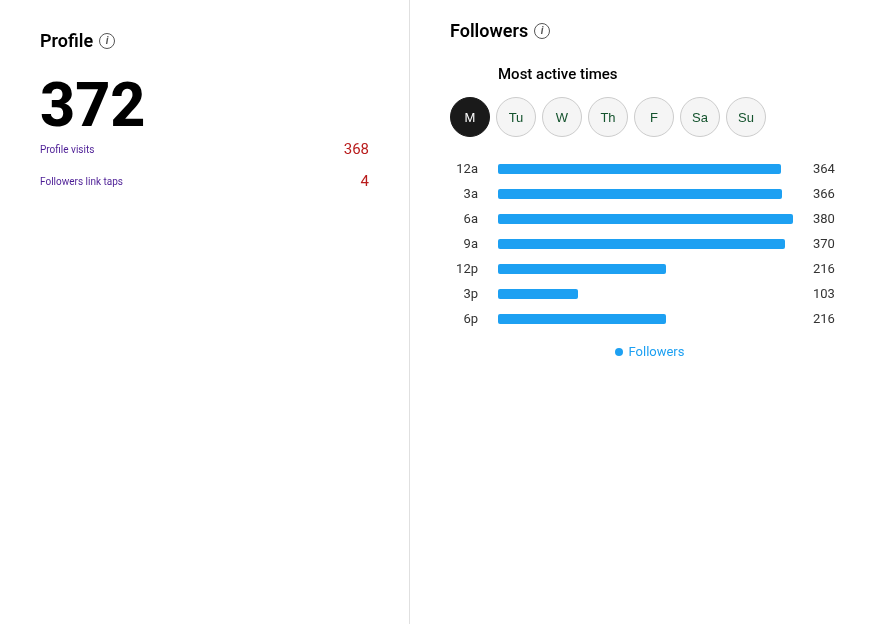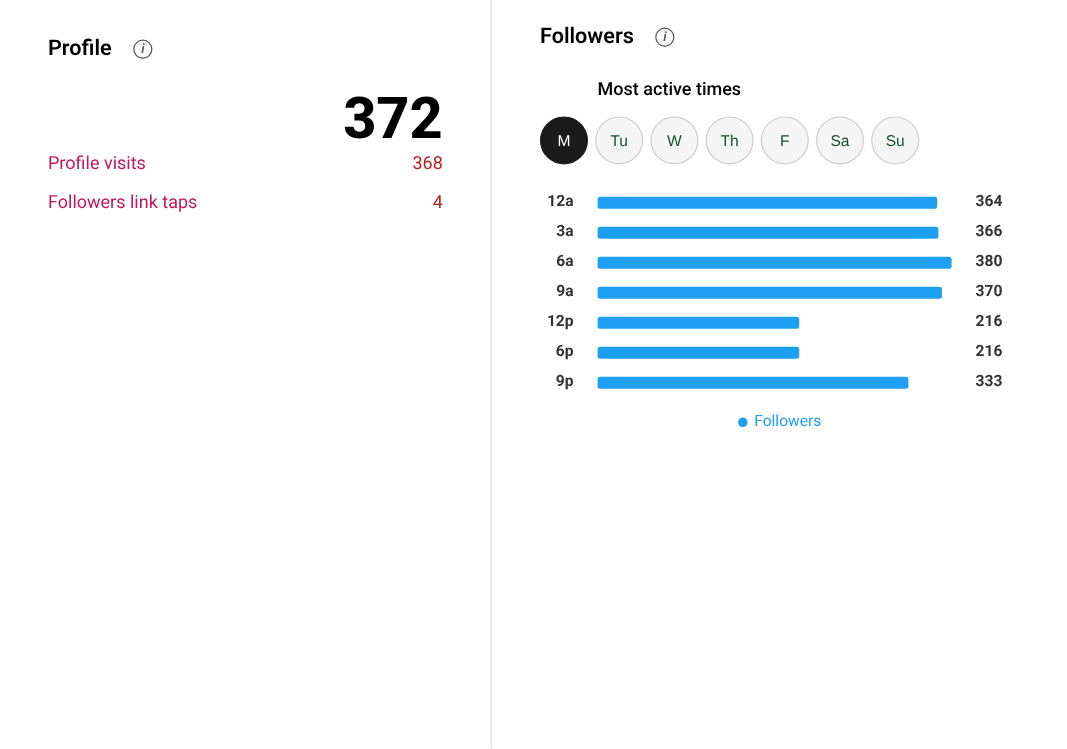--- a/index.html
+++ b/index.html
@@ -23,56 +23,55 @@
     .right-panel {
       flex: 1;
       padding: 20px 40px;
     }
     .section-title {
       font-size: 18px;
       font-weight: 600;
       margin-bottom: 24px;
       display: flex;
       align-items: center;
-      gap: 18px;
+      gap: 6px;
     }
     .info-icon {
       display: inline-flex;
       align-items: center;
       justify-content: center;
       width: 16px;
       height: 16px;
       border: 1.5px solid #555;
       border-radius: 50%;
       font-size: 11px;
       font-style: italic;
       color: #555;
       cursor: pointer;
     }
     .big-number {
-      font-size: 48px;
+      font-size: 61px;
       font-weight: 800;
       line-height: 1;
       margin-bottom: 4px;
-      text-align: right;
     }
     .sub-label {
       font-size: 13px;
       color: #555;
       margin-bottom: 24px;
     }
     .stat-row {
       display: flex;
       justify-content: space-between;
       align-items: center;
       margin-bottom: 14px;
     }
     .stat-label {
-      color: #be185d;
-      font-size: 15px;
+      color: #4c1d95;
+      font-size: 10px;
       cursor: pointer;
       text-decoration: none;
     }
     .stat-value {
       font-size: 15px;
       color: #b91c1c;
     }
     .most-active-title {
       font-size: 15px;
       font-weight: 500;
@@ -102,21 +101,20 @@
     .day-btn.active {
       background: #1a1a1a;
       color: #fff;
       border-color: #1a1a1a;
     }
     .bar-row {
       display: flex;
       align-items: center;
       margin-bottom: 10px;
       gap: 20px;
-      font-weight: bold;
     }
     .bar-label {
       width: 28px;
       font-size: 13px;
       color: #333;
       text-align: right;
     }
     .bar-track {
       flex: 1;
       height: 10px;
@@ -221,32 +219,32 @@
           <span class="bar-value">370</span>
         </div>
         <div class="bar-row">
           <span class="bar-label">12p</span>
           <div class="bar-track">
             <div class="bar-fill" style="width: 56.8421%;"></div>
           </div>
           <span class="bar-value">216</span>
         </div>
         <div class="bar-row">
+          <span class="bar-label">3p</span>
+          <div class="bar-track">
+            <div class="bar-fill" style="width: 27.1053%;"></div>
+          </div>
+          <span class="bar-value">103</span>
+        </div>
+        <div class="bar-row">
           <span class="bar-label">6p</span>
           <div class="bar-track">
             <div class="bar-fill" style="width: 56.8421%;"></div>
           </div>
           <span class="bar-value">216</span>
-        </div>
-        <div class="bar-row">
-          <span class="bar-label">9p</span>
-          <div class="bar-track">
-            <div class="bar-fill" style="width: 87.6316%;"></div>
-          </div>
-          <span class="bar-value">333</span>
         </div>
       </div>
 
     <div class="legend">
       <div class="legend-dot"></div>
       <span class="legend-label">Followers</span>
     </div>
   </div>
 </div>
 

